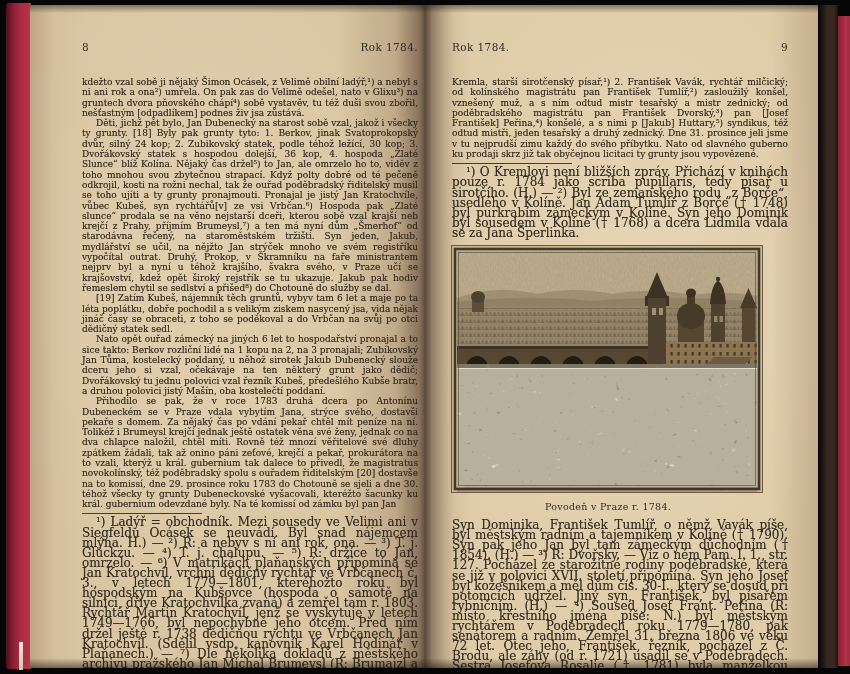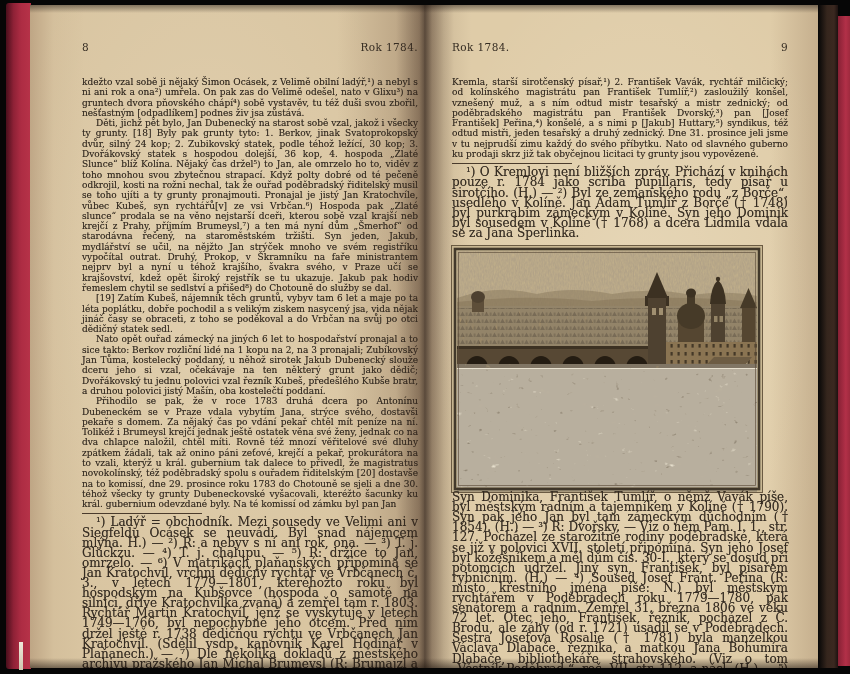--- a/index.html
+++ b/index.html
@@ -207,20 +207,21 @@
 
           <rect x="5" y="118" width="300" height="123" fill="#b2a079"></rect>
           <path d="M5,126 Q60,116 120,124 Q180,114 240,124 Q275,118 305,124 L305,241 L5,241 Z" fill="#9c8a64"></path>
           <rect x="5" y="118" width="300" height="123" filter="url(#fIceDark)"></rect>
           <rect x="5" y="122" width="300" height="119" filter="url(#fIceLight)" opacity="0.9"></rect>
           <rect x="5" y="118" width="300" height="123" filter="url(#fIceDark)" opacity="0.45" transform="translate(310,364) rotate(180)"></rect>
 
           <rect x="3" y="3" width="304" height="240" fill="none" stroke="#332b20" stroke-width="2.6" opacity="0.9"></rect>
           <rect x="6.5" y="6.5" width="297" height="233" fill="none" stroke="#5c4e3a" stroke-width="0.8" opacity="0.8"></rect>
         </svg>
+        <figcaption>Povodeň v Praze r. 1784.</figcaption>
       </figure>
 
       <div class="footnote cont">Syn Dominika, František Tumlíř, o němž Vavák píše, byl městským radním a tajemníkem v Kolíně († 1790). Syn pak jeho Jan byl tam zámeckým důchodním († 1854). (H.) — ³) R: Dvořsky. — Víz o něm Pam. I. 1., str. 127. Pocházel ze starožitné rodiny poděbradské, která se již v polovici XVII. století připomíná. Syn jeho Josef byl kožešníkem a měl dům čís. 30-I., který se dosud při potomcích udržel. Jiný syn, František, byl písařem rybničním. (H.) — ⁴) Soused Josef Frant. Peřina (R: místo křestního jména píše: N.) byl městským rychtářem v Poděbradech roku 1779—1780, pak senátorem a radním. Zemřel 31. března 1806 ve věku 72 let. Otec jeho, František, řezník, pocházel z Č. Brodu, ale záhy (od r. 1721) usadil se v Poděbradech. Sestra Josefova Rosalie († 1781) byla manželkou Václava Dlabače, řezníka, a matkou Jana Bohumíra Dlabače, bibliothekáře strahovského. (Viz o tom „Věstník Poděbrad.“, roč. VII. str. 112. a násl. (H.) — ⁵) Jakub (R: N.) Huttary, syndicus juratus et</div>
     </div>
   </div>
 
   <div class="gutter"></div>
   <div class="right-page-edge"></div>
   <div class="top-shadow"></div>
   <div class="bottom-shadow"></div>

